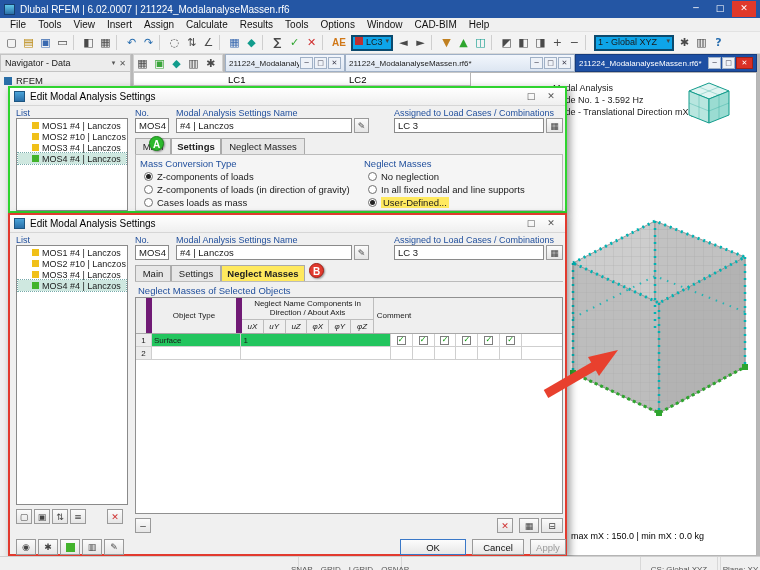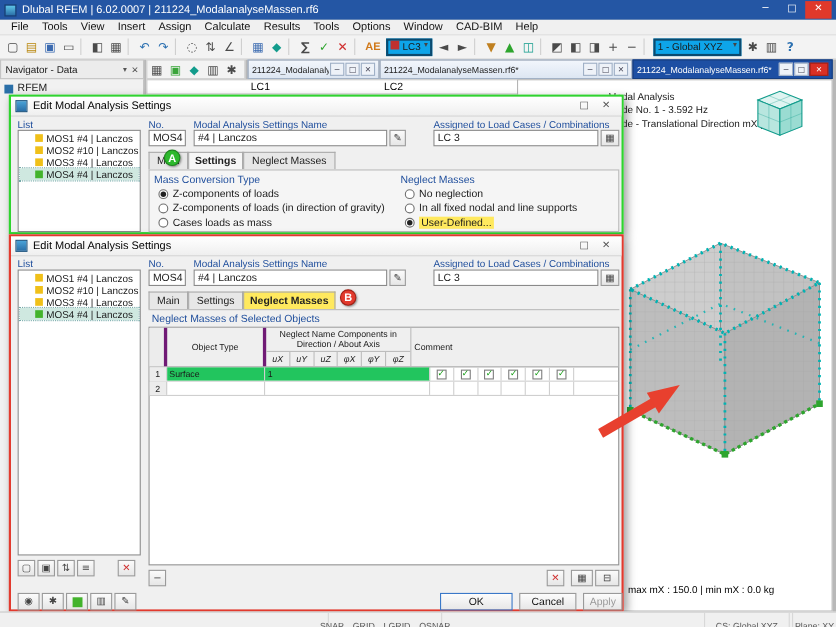--- a/index.html
+++ b/index.html
@@ -81,21 +81,21 @@
   .panelA{position:absolute;left:125px;top:66px;width:428px;height:57px;border:1px solid #bbb;background:#f5f5f5}
   .tabline{position:absolute;left:125px;top:66px;width:428px;border-top:1px solid #bbb}
   .radiorow{position:absolute;display:flex;align-items:center;font-size:9.5px;white-space:nowrap}
   .radio{display:inline-block;width:9px;height:9px;border:1px solid #707070;border-radius:50%;background:#fff;margin-right:4px;flex:0 0 auto}
   .radio.on::after{content:"";display:block;width:5px;height:5px;margin:1px;border-radius:50%;background:#222}
   .hl-yellow{background:#ffe95e;padding:0 2px}
 
   
   .ntable{position:absolute;left:125px;top:82px;width:428px;height:217px;border:1px solid #909090;background:#fff;font-size:8px}
   .nthead{display:flex;height:36px;background:#efefef;border-bottom:1px solid #a8a8a8}
-  .hc{border-right:3px solid #701a75;display:flex;align-items:center;justify-content:center;text-align:center;color:#222}
+  .hc{border-right:6px solid #701a75;display:flex;align-items:center;justify-content:center;text-align:center;color:#222}
   .compwrap{width:132px;border-right:1px solid #bdbdbd;display:flex;flex-direction:column}
   .comptitle{height:22px;display:flex;align-items:center;justify-content:center;text-align:center;
              border-bottom:1px solid #bdbdbd;padding:0 2px;line-height:1.1}
   .axisrow{display:flex;height:13px}
   .axc{width:22px;border-right:1px solid #bdbdbd;display:flex;align-items:center;justify-content:center;font-style:italic}
   .axc:last-child{border-right:none}
   .ntrow{display:flex;height:13px;border-bottom:1px solid #cfcfcf}
   .dc{border-right:1px solid #cfcfcf;display:flex;align-items:center;padding:0 2px;overflow:hidden}
   .dc.center{justify-content:center}
   .numc{width:16px;background:#ececec;justify-content:center}

